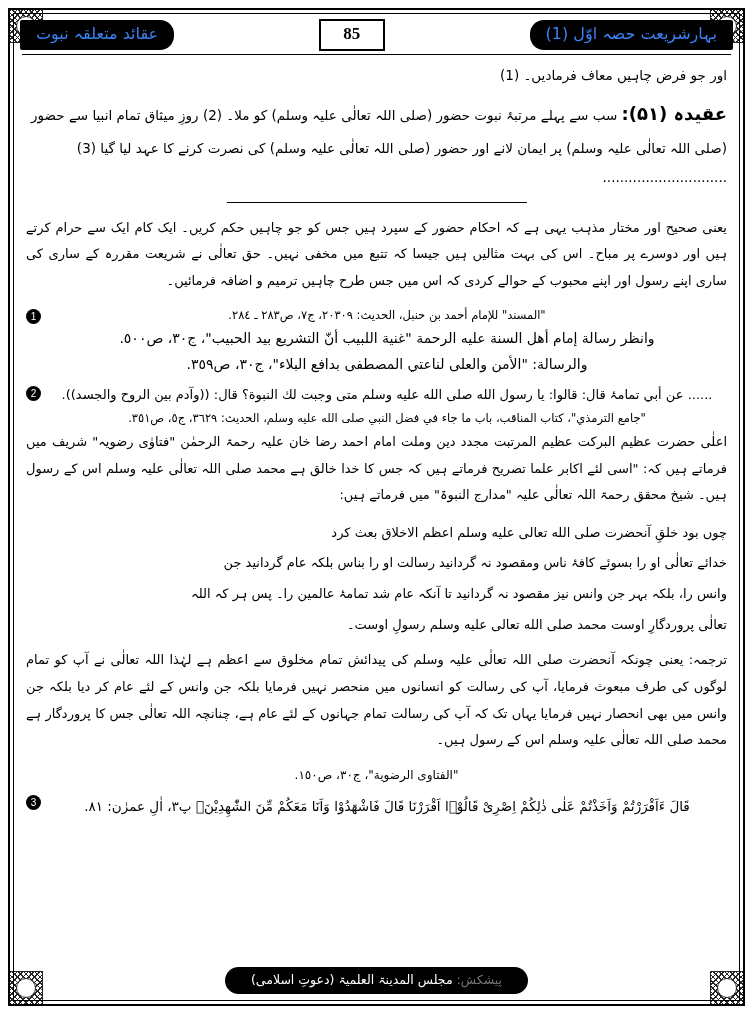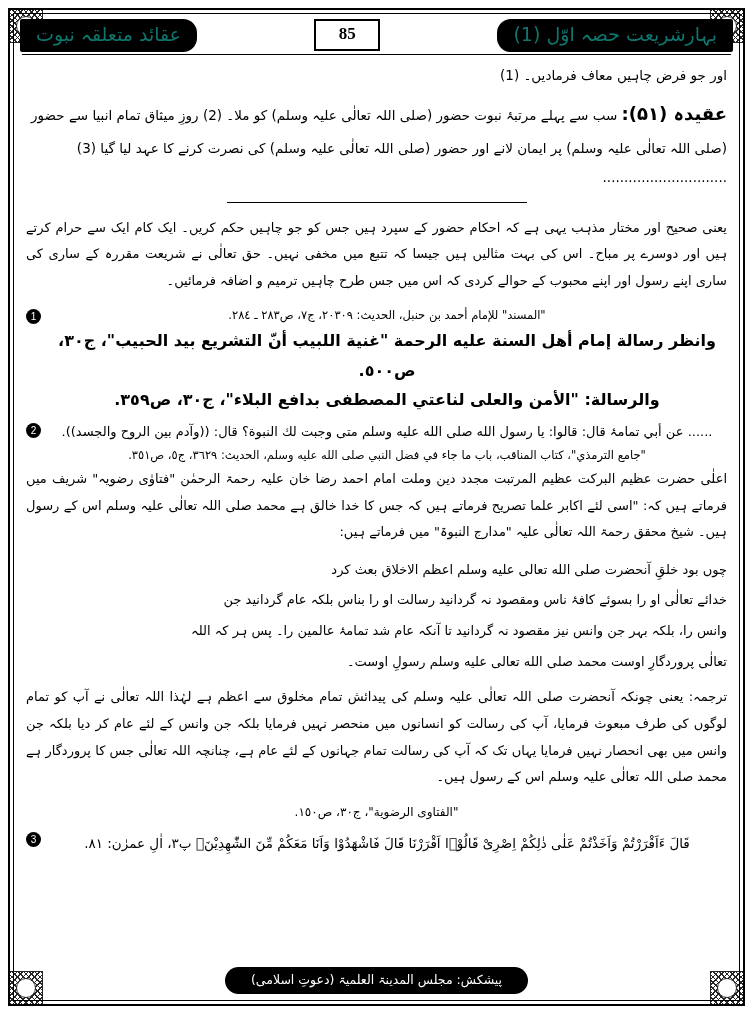--- a/index.html
+++ b/index.html
@@ -66,22 +66,22 @@
     right: 20px;
     top: 18px;
     height: 34px;
     display: flex;
     align-items: center;
     justify-content: space-between;
     direction: rtl;
   }
   .hdr-band {
     background: #000;
-    color: #0f766e;
-    font-size: 19px;
+    color: #3b82f6;
+    font-size: 16px;
     line-height: 1;
     padding: 6px 16px 8px 16px;
     white-space: nowrap;
     font-family: "DejaVu Sans", sans-serif;
     border-radius: 2px;
   }
   .hdr-band.left {
     border-radius: 2px 14px 14px 2px;
   }
   .hdr-band.right {
@@ -176,21 +176,21 @@
   .fn-text {
     font-size: 12.5px;
     line-height: 1.85;
     text-align: center;
   }
   .fn-ref {
     font-size: 11.5px;
     line-height: 1.85;
     text-align: center;
   }
-  .fn-ref.bold { font-weight: bold; font-size: 16px; }
+  .fn-ref.bold { font-weight: normal; font-size: 14px; }
   .dotted-lead { letter-spacing: 1px; }
 
   .arabic {
     font-family: "DejaVu Sans", sans-serif;
     font-size: 13px;
     line-height: 2.0;
     text-align: center;
   }
   .persian {
     font-size: 13px;
@@ -223,21 +223,21 @@
   }
   .footer-band {
     background: #000;
     color: #fff;
     font-size: 12.5px;
     padding: 5px 26px 7px 26px;
     border-radius: 14px;
     white-space: nowrap;
   }
   .footer-band .pre {
-    color: #ffffff;
+    color: #737373;
   }
 </style>
 </head>
 <body>
 
 <div class="page">
 
   <div class="border-outer"></div>
   <div class="border-inner"></div>
 

